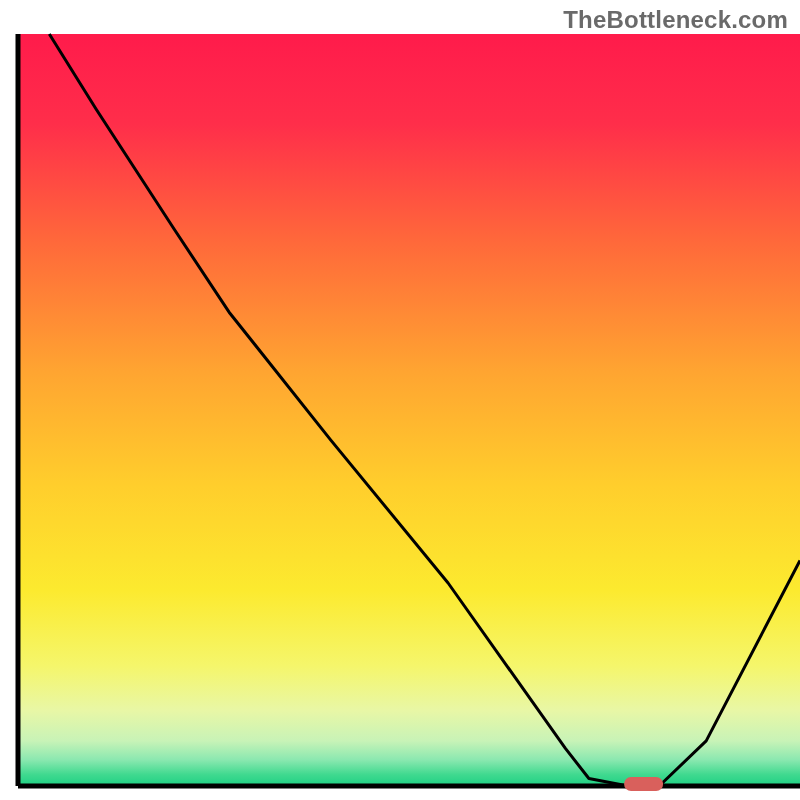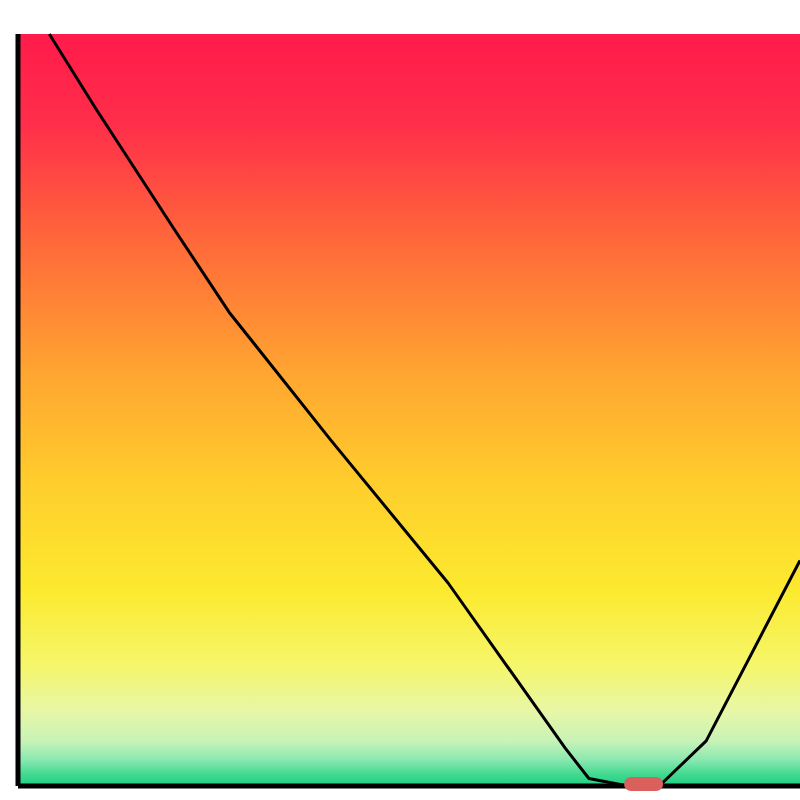--- a/index.html
+++ b/index.html
@@ -27,20 +27,21 @@
     z-index: 10;
   }
   svg {
     display: block;
   }
 </style>
 </head>
 <body>
 
 <div class="container">
+  <div class="watermark">TheBottleneck.com</div>
   <svg id="chart-svg" width="800" height="800" viewBox="0 0 800 800">
     <defs>
       <linearGradient id="bg-grad" x1="0" y1="0" x2="0" y2="1">
           <stop offset="0%" stop-color="#ff1b4b"></stop>
           <stop offset="12%" stop-color="#ff2e4a"></stop>
           <stop offset="28.000000000000004%" stop-color="#ff6a3a"></stop>
           <stop offset="45%" stop-color="#ffa531"></stop>
           <stop offset="60%" stop-color="#ffce2c"></stop>
           <stop offset="74%" stop-color="#fcea2f"></stop>
           <stop offset="84%" stop-color="#f5f66b"></stop>

